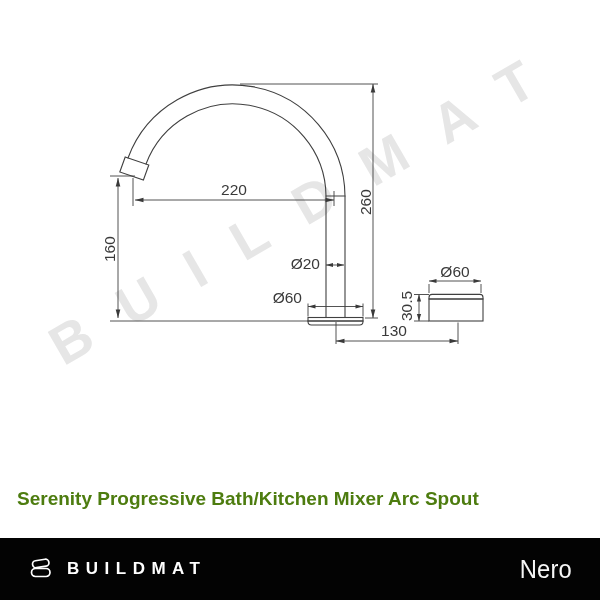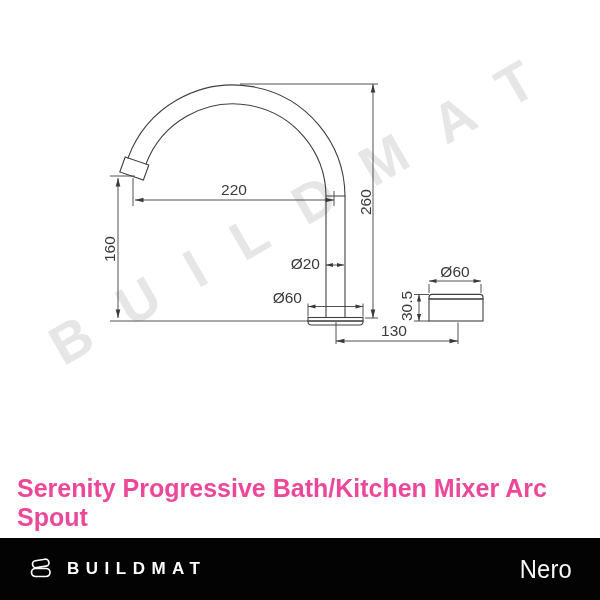--- a/index.html
+++ b/index.html
@@ -15,22 +15,22 @@
     color:#e6e6e6;transform:rotate(-30deg);
     user-select:none;white-space:nowrap;
   }
 
   
   .drawing{position:absolute;left:0;top:0;}
   .dimtext{font-family:"Liberation Sans",sans-serif;font-size:15.5px;fill:#3a3a3a;}
 
   
   .title{
-    position:absolute;left:17px;top:474px;width:570px;
-    font-size:25px;font-weight:700;color:#ec4899;letter-spacing:0px;
+    position:absolute;left:17px;top:488px;width:570px;
+    font-size:19px;font-weight:700;color:#4d7c0f;letter-spacing:0px;
   }
 
   
   .footer{
     position:absolute;left:0;top:538px;width:600px;height:62px;
     background:#030303;display:flex;align-items:center;
     justify-content:space-between;padding:0 28px;box-sizing:border-box;
   }
   .brand{display:flex;align-items:center;gap:13px;}
   .brand-name{color:#ffffff;font-size:17px;font-weight:700;letter-spacing:6.5px;}

